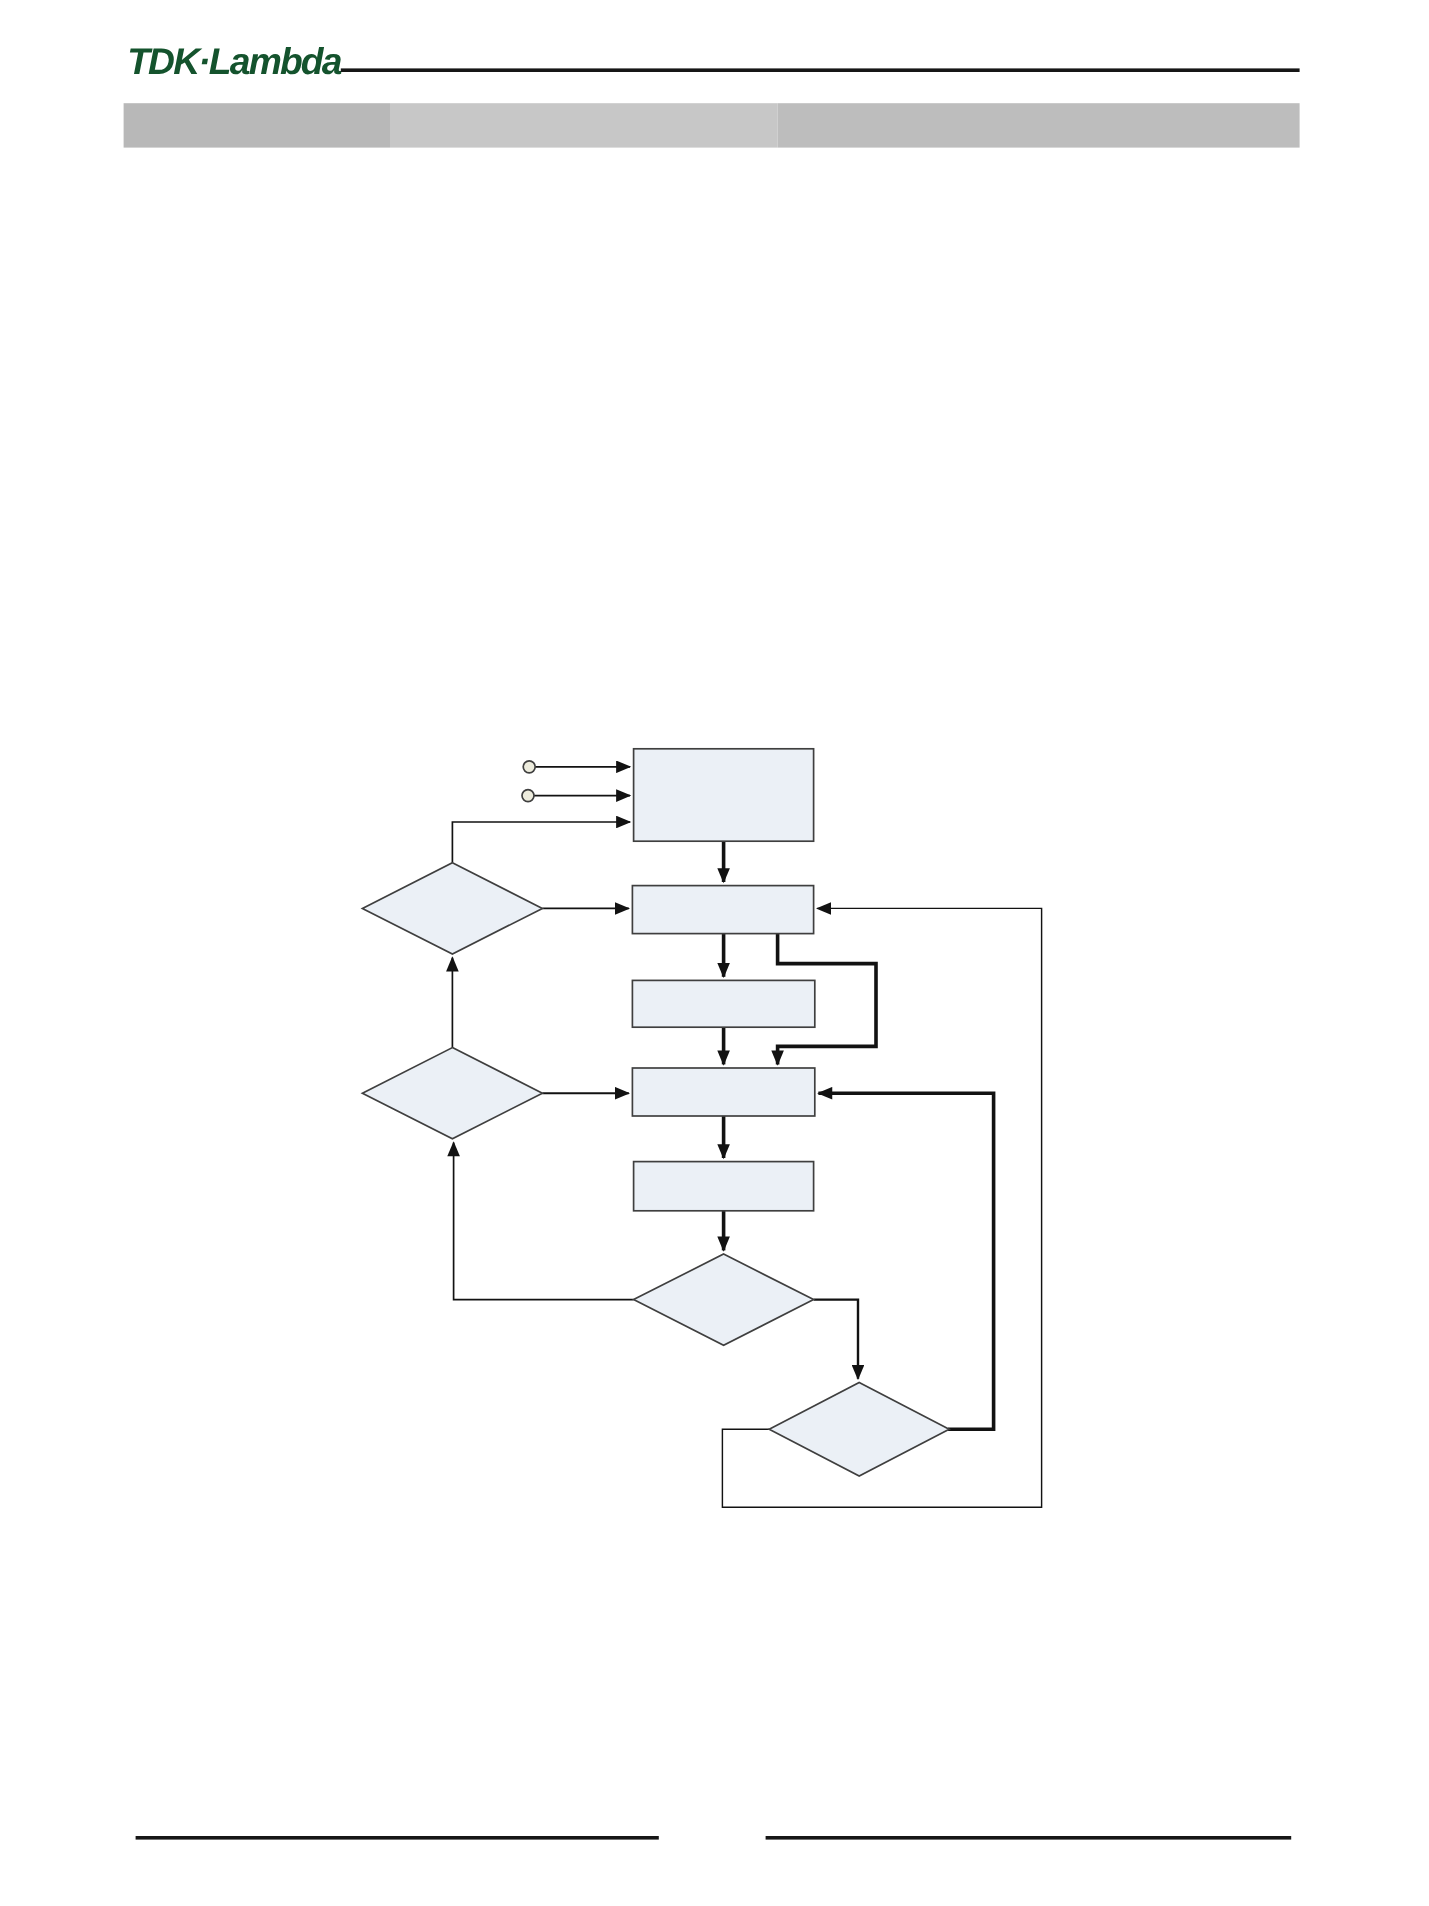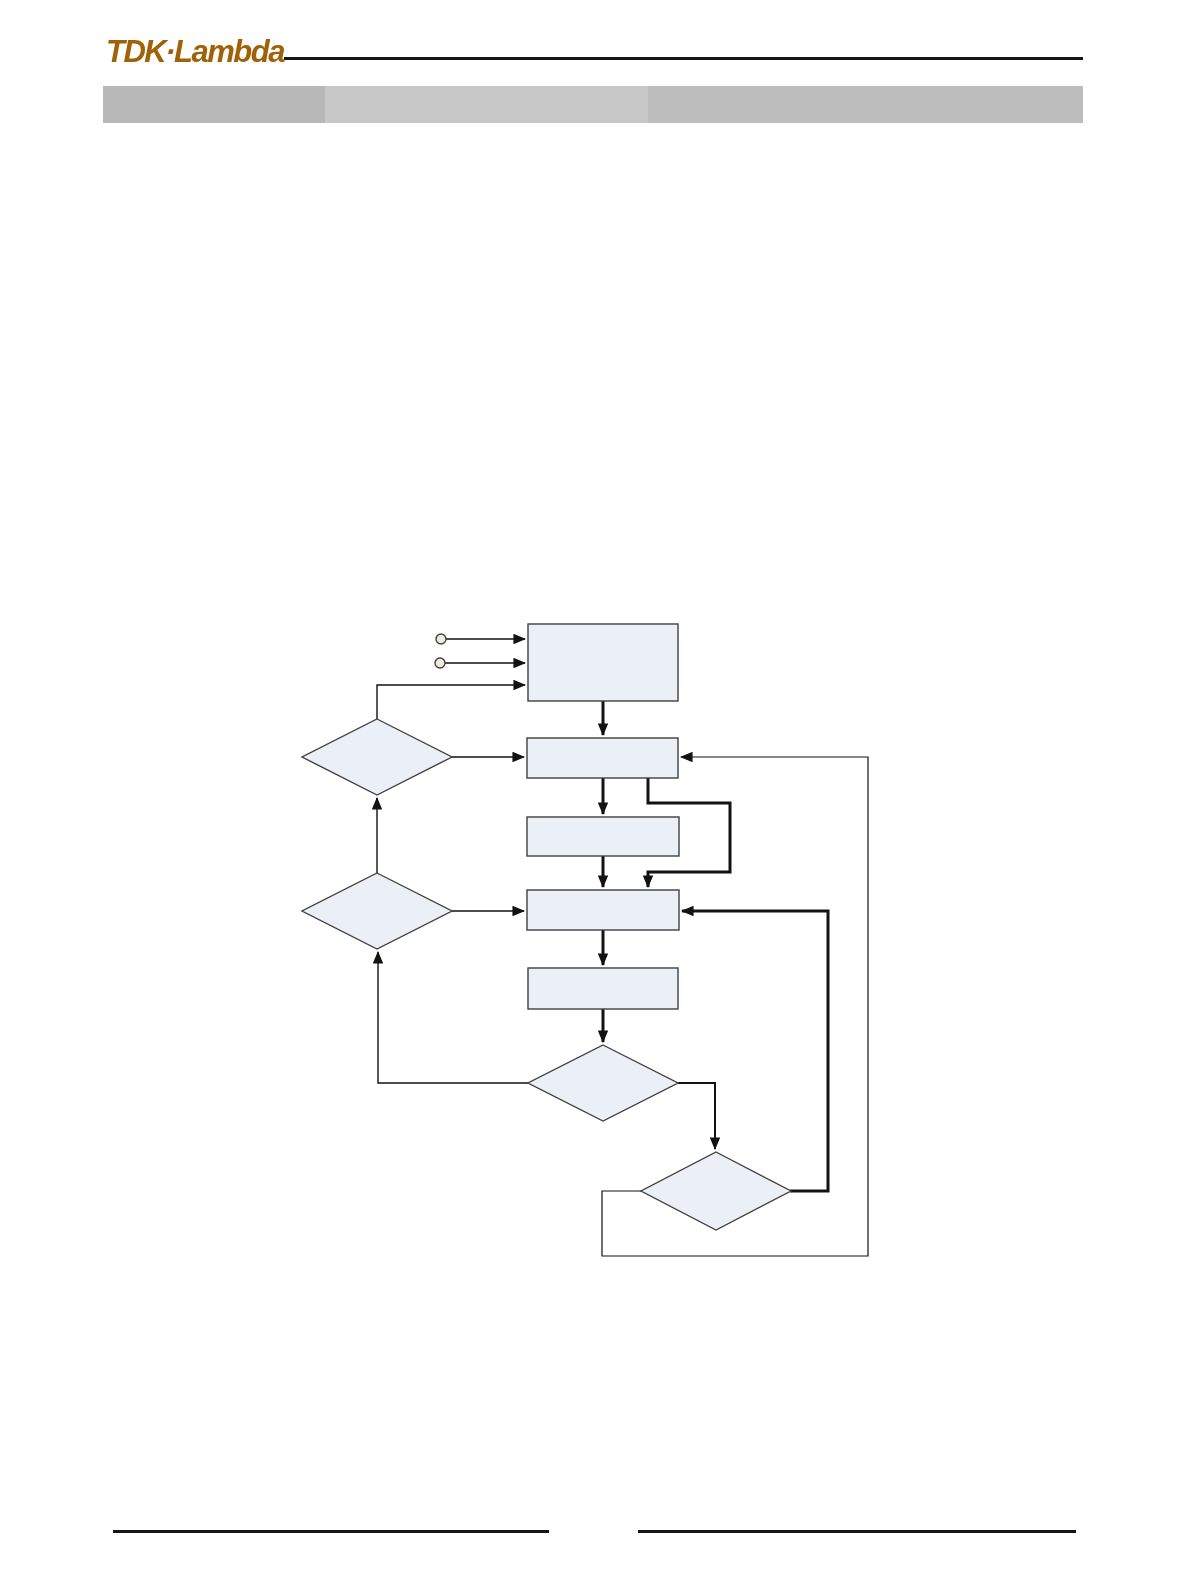--- a/index.html
+++ b/index.html
@@ -12,21 +12,21 @@
   }
   .abs { position: absolute; }
 
   
   .logo {
     left: 106px; top: 36px;
     font-size: 31px;
     font-weight: bold;
     font-style: italic;
     letter-spacing: -1.5px;
-    color: #a16207;
+    color: #14532d;
     line-height: 1.0;
     white-space: nowrap;
   }
   .header-rule { left: 284px; top: 57px; width: 799px; height: 3px; }
   .banner { left: 103px; top: 86px; width: 980px; height: 37px; display: flex; }
   .banner .seg1 { width: 222px; height: 100%; }
   .banner .seg2 { width: 323px; height: 100%; }
   .banner .seg3 { width: 435px; height: 100%; }
 
   

